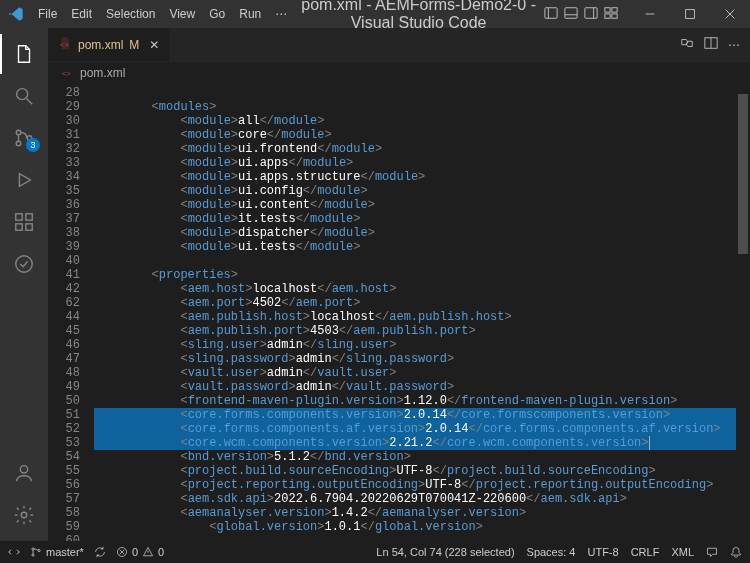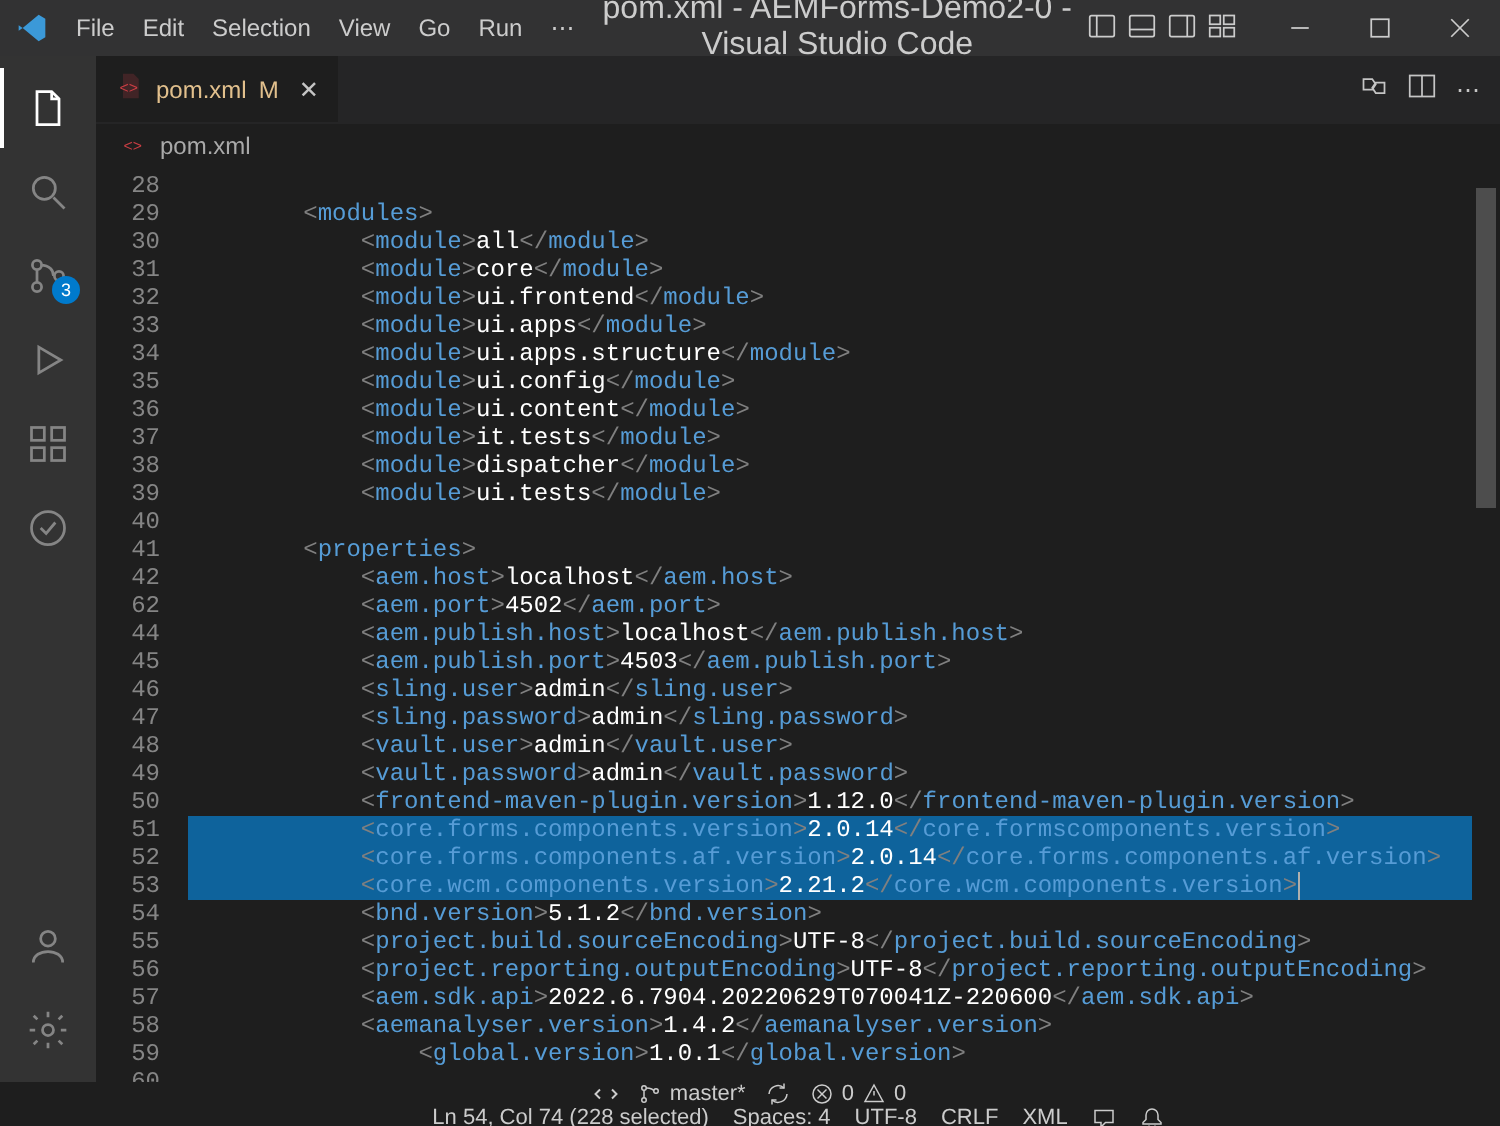--- a/index.html
+++ b/index.html
@@ -128,21 +128,21 @@
     position:absolute; right:2px; top:0; bottom:0; width:10px;
   }
   .scrollbar .thumb { position:absolute; right:0; width:10px; background:#4d4d4d; border-radius:0; }
 
   .cursor { display:inline-block; width:1px; height:14px; background:#aeafad; vertical-align:top; }
 
   
   .statusbar {
     height:22px; background:#007acc; color:#fff;
     display:flex; align-items:center; font-size:11px;
-    padding:0 8px; gap:0;flex-direction:column;
+    padding:0 8px; gap:0;
   }
   .statusbar .left { display:flex; align-items:center; gap:10px; flex:1; }
   .statusbar .right { display:flex; align-items:center; gap:12px;margin-left:48px; }
   .statusbar .item { display:flex; align-items:center; gap:4px; }
   .statusbar svg { width:12px; height:12px; }
   .statusbar-real { background:#1e1e1e; color:#cccccc; }
 </style>
 </head>
 <body>
 

